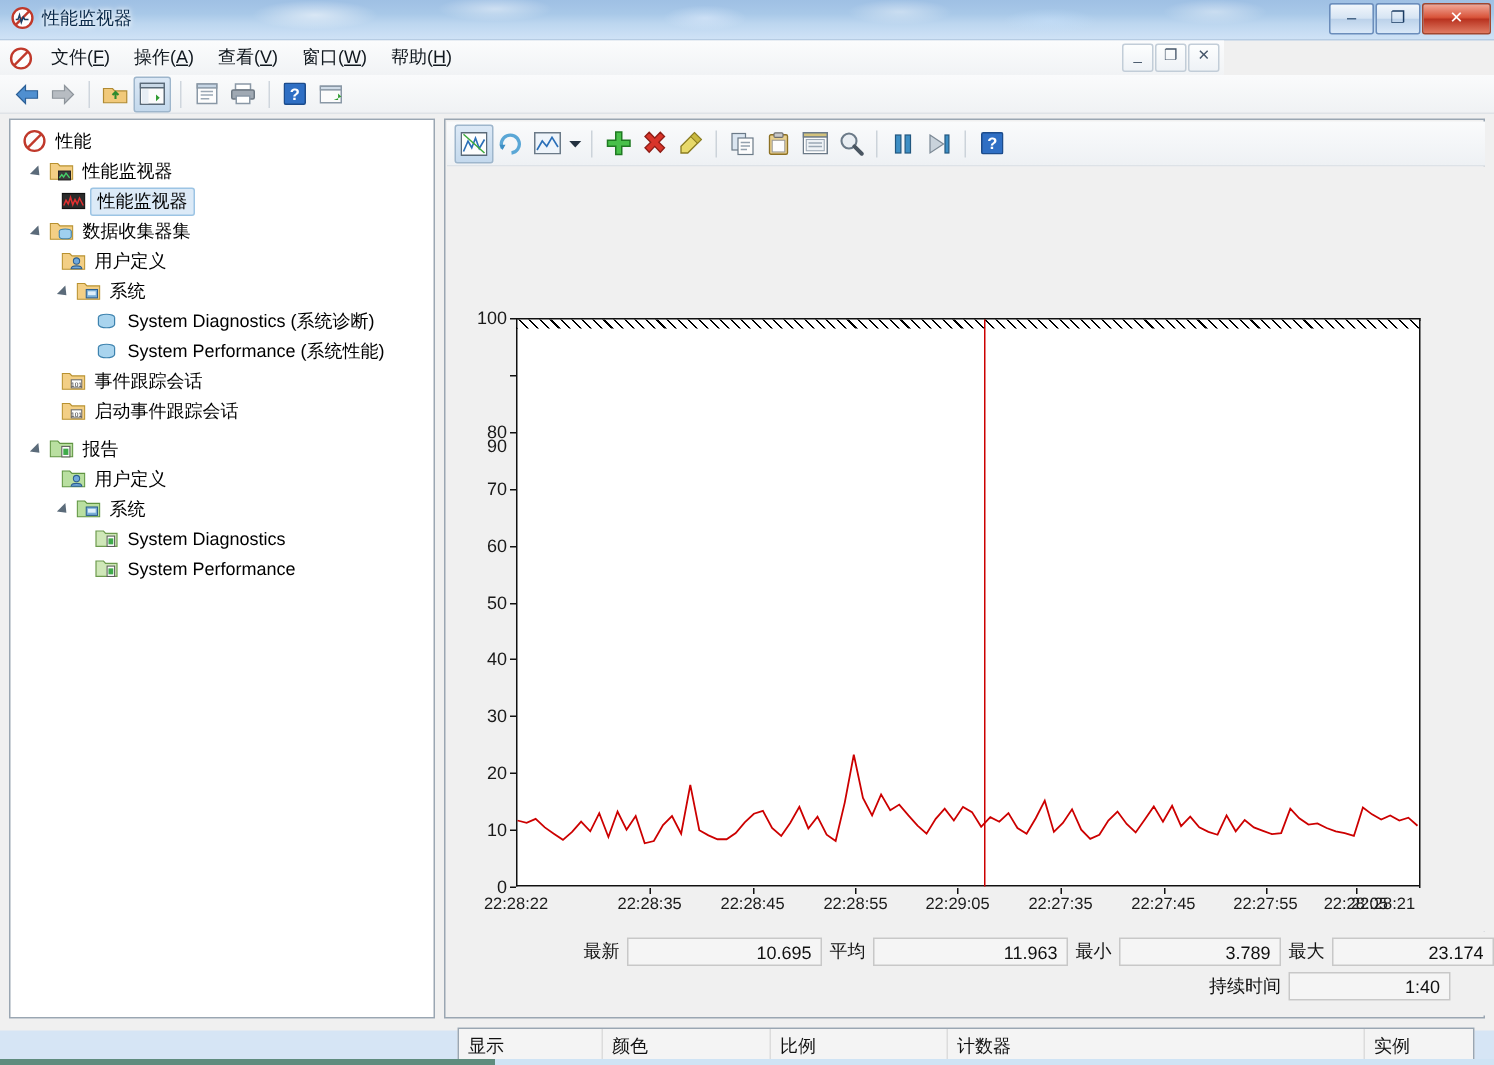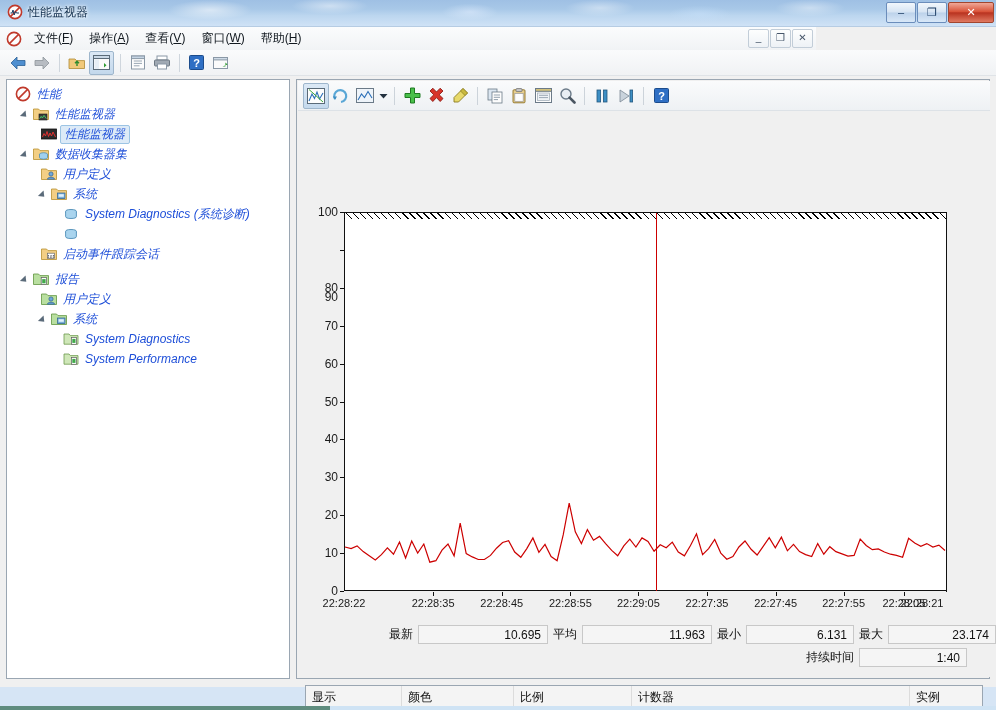--- a/index.html
+++ b/index.html
@@ -100,21 +100,21 @@
   .splitter {
     position: absolute; left: 290px; top: 52px; width: 6px; height: 600px;
     background: #f0f0f0;
   }
   .right-pane {
     position: absolute; left: 296px; top: 52px; width: 694px; height: 600px;
     background: #f0f0f0; border: 1px solid #9aa6b2; box-sizing: border-box;
   }
 
   
-  .tree { padding: 4px 0 0 0; font-size: 12px; color: #1d4ed8; font-style: italic; }
+  .tree { padding: 4px 0 0 0; font-size: 12px; color: #000000; }
   .tnode {
     display: flex; align-items: center; height: 20px; white-space: nowrap;
     padding-left: 4px;
   }
   .tnode.sel .tlabel {
     background: #dceaf7; border: 1px solid #9cc4e4; border-radius: 2px;
     padding: 0 4px; margin-left: -1px;
   }
   .tlabel { padding: 0 2px; }
   .expander {
@@ -412,22 +412,34 @@
         </div>
 
         <div class="tnode">
           <span class="indent" style="width:52px"></span>
           <span class="ticon">
             <svg width="16" height="16" viewBox="0 0 16 16">
               <ellipse cx="8" cy="5.6" rx="5.4" ry="2.1" fill="#a9d4ee" stroke="#3d82ae" stroke-width="0.8"></ellipse>
               <path d="M2.6 5.6 L2.6 10.4 A5.4 2.1 0 0 0 13.4 10.4 L13.4 5.6" fill="#a9d4ee" stroke="#3d82ae" stroke-width="0.8"></path>
             </svg>
           </span>
-        </div>
-
+          <span class="tlabel">System Performance (系统性能)</span>
+        </div>
+
+        <div class="tnode">
+          <span class="indent" style="width:30px"></span>
+          <span class="ticon">
+            <svg width="16" height="16" viewBox="0 0 16 16">
+              <path d="M0.5 3 L5.5 3 L7 4.6 L15.5 4.6 L15.5 13.5 L0.5 13.5 Z" fill="#f3cf85" stroke="#b8912f" stroke-width="0.8"></path>
+              <rect x="6.5" y="7.2" width="7" height="5.4" fill="#fdfdfd" stroke="#6b6b6b" stroke-width="0.7"></rect>
+              <text x="10" y="11.7" font-size="4.4" font-family="Liberation Sans, sans-serif" fill="#2a2a2a" text-anchor="middle">101</text>
+            </svg>
+          </span>
+          <span class="tlabel">事件跟踪会话</span>
+        </div>
 
         <div class="tnode">
           <span class="indent" style="width:30px"></span>
           <span class="ticon">
             <svg width="16" height="16" viewBox="0 0 16 16">
               <path d="M0.5 3 L5.5 3 L7 4.6 L15.5 4.6 L15.5 13.5 L0.5 13.5 Z" fill="#f3cf85" stroke="#b8912f" stroke-width="0.8"></path>
               <rect x="6.5" y="7.2" width="7" height="5.4" fill="#fdfdfd" stroke="#6b6b6b" stroke-width="0.7"></rect>
               <text x="10" y="11.7" font-size="4.4" font-family="Liberation Sans, sans-serif" fill="#2a2a2a" text-anchor="middle">101</text>
             </svg>
           </span>
@@ -651,21 +663,21 @@
           <span class="xtick" style="left: 624px;">22:28:21</span>
         </div>
 
       <div class="stats">
         <div class="srow" style="left:91px; top:4px;">
           <span class="slab">最新</span>
           <span class="sval" style="width:130px">10.695</span>
           <span class="slab" style="padding-left:5px">平均</span>
           <span class="sval" style="width:130px">11.963</span>
           <span class="slab" style="padding-left:5px">最小</span>
-          <span class="sval" style="width:108px">6.131</span>
+          <span class="sval" style="width:108px">3.789</span>
           <span class="slab" style="padding-left:5px">最大</span>
           <span class="sval" style="width:108px">23.174</span>
         </div>
         <div class="srow" style="left:508px; top:27px;">
           <span class="slab">持续时间</span>
           <span class="sval" style="width:108px">1:40</span>
         </div>
       </div>
 
       <div class="legend">

